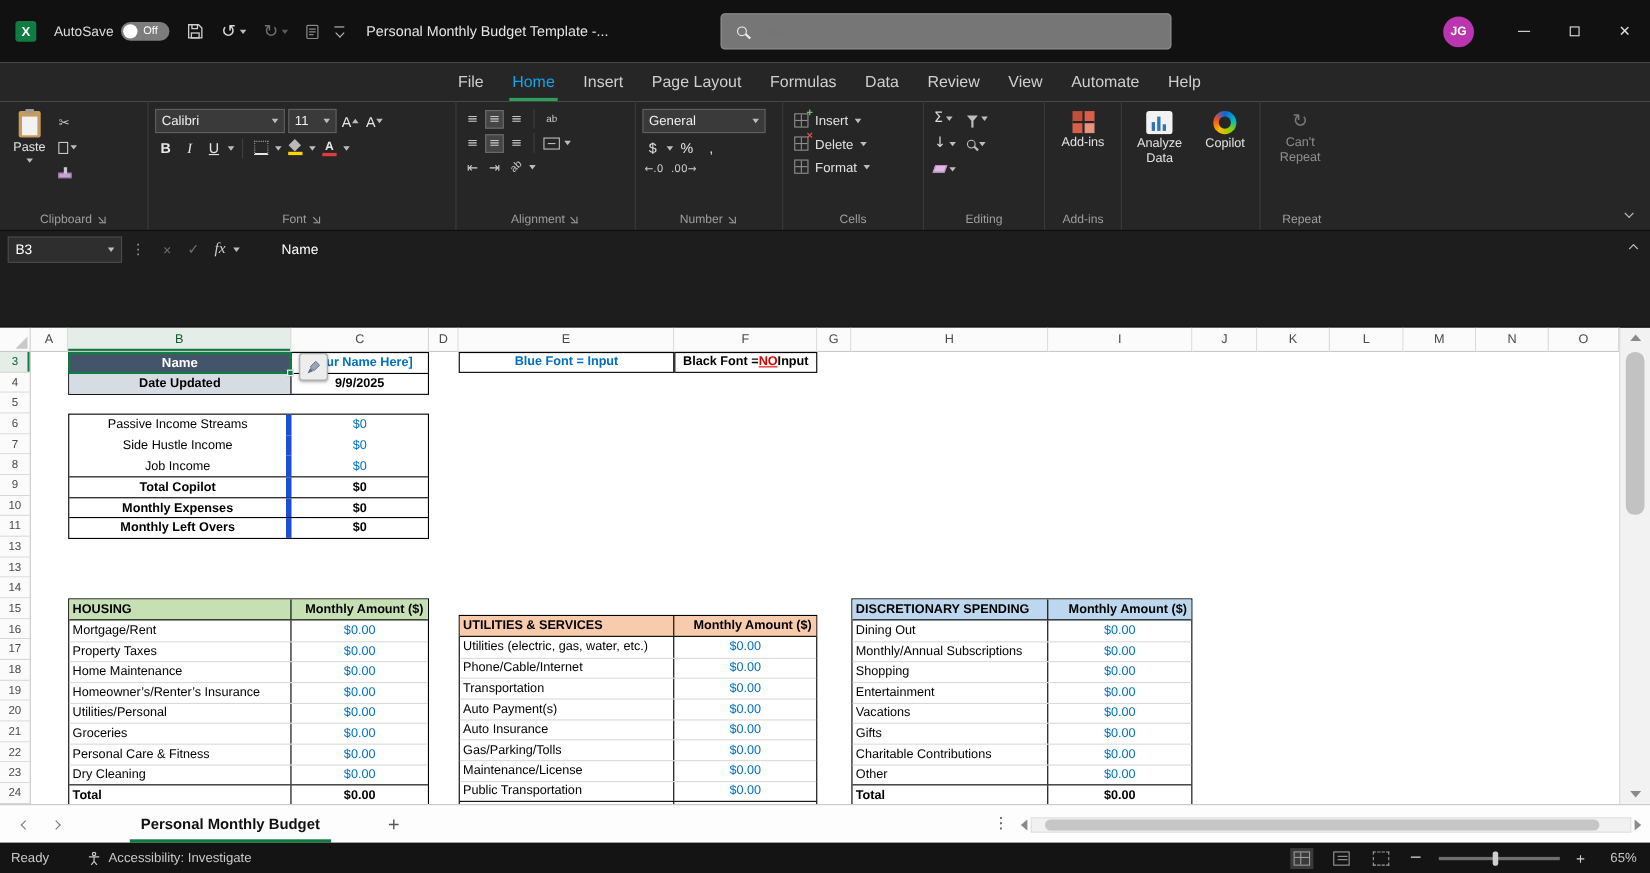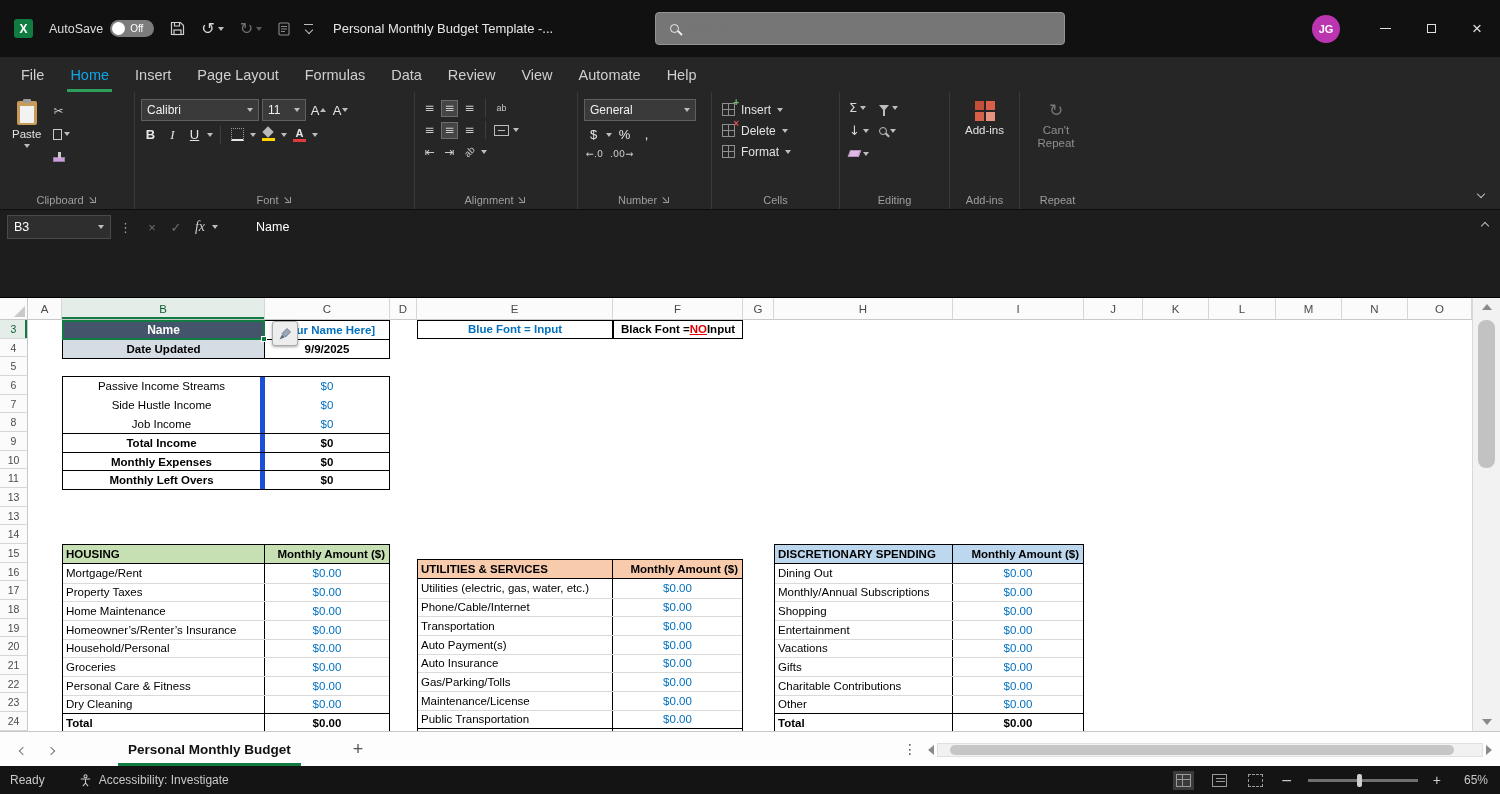--- a/index.html
+++ b/index.html
@@ -38,21 +38,21 @@
 .search input{flex:1;background:transparent;border:none;outline:none;color:#f2f2f2;font-size:13.5px;font-family:inherit;}
 .tb-right{position:absolute;right:0;top:0;height:57px;display:flex;align-items:center;}
 .avatar{width:28px;height:28px;border-radius:50%;background:var(--avatar);color:#fff;font-size:11px;font-weight:bold;display:flex;align-items:center;justify-content:center;margin-right:22px;}
 .wbtn{width:46px;height:57px;display:flex;align-items:center;justify-content:center;color:#e0e0e0;}
 .i-min{width:11px;height:1.4px;background:#e0e0e0;}
 .i-restore{width:9px;height:9px;border:1.3px solid #e0e0e0;position:relative;background:#111;}
 .i-restore::before{content:"";position:absolute;left:2px;top:-4px;width:9px;height:9px;border:1.3px solid #e0e0e0;z-index:-1;}
 .i-close{font-size:17px;line-height:1;}
 
 
-.menubar{position:absolute;top:57px;left:0;right:0;height:35px;background:#262626;display:flex;align-items:center;color:#cfcfcf;}
+.menubar{position:absolute;top:57px;left:0;right:0;height:35px;background:#262626;display:flex;align-items:center;color:#cfcfcf;flex-direction:column;}
 .menu-tabs{display:flex;height:100%;margin-left:8px;}
 .menu-tab{padding:0 13px;height:100%;display:flex;align-items:center;font-size:14.5px;position:relative;cursor:default;}
 .menu-tab.active{color:#0ea5e9;}
 .menu-tab.active::after{content:"";position:absolute;left:10px;right:10px;bottom:0;height:3px;background:var(--accent-green);}
 .mb-right{margin-left:auto;display:flex;align-items:center;gap:12px;margin-right:14px;}
 .comments{display:flex;align-items:center;gap:7px;padding:4px 12px;border:1px solid #5e5e5e;border-radius:4px;font-size:13px;color:#e6e6e6;}
 .share{display:flex;align-items:stretch;border-radius:4px;overflow:hidden;background:var(--share-green);color:#fff;font-size:13px;}
 .share-main{display:flex;align-items:center;gap:7px;padding:4px 11px;}
 .share-dd{display:flex;align-items:center;padding:0 8px;border-left:1px solid rgba(255,255,255,.3);}
 .share-dd .dd{border-top-color:#fff;}
@@ -452,20 +452,35 @@
     <div class="rgroup" style="width:70px">
       <div class="bigbtn">
         <span class="i-addins"></span>
         <span>Add-ins</span>
       </div>
       <div class="rg-label">
           <span>Add-ins</span>
         </div>
     </div>
 
+    <div class="rgroup" style="width:126px">
+      <div class="rg-body">
+        <div class="bigbtn" style="width:58px">
+          <span class="i-analyze"></span>
+          <span>Analyze Data</span>
+        </div>
+        <div class="bigbtn" style="width:52px">
+          <span class="i-copilot"></span>
+          <span>Copilot</span>
+        </div>
+      </div>
+      <div class="rg-label">
+          <span></span>
+        </div>
+    </div>
 
     <div class="rgroup" style="width:75px;border-right:none">
       <div class="bigbtn dimtxt" style="width:60px">
         <span class="uni" style="font-size:17px;color:#777">↻</span>
         <span>Can't Repeat</span>
       </div>
       <div class="rg-label">
           <span>Repeat</span>
         </div>
     </div>
@@ -566,21 +581,21 @@
           </div>
           <div class="inc-row">
             <div class="inc-label">Side Hustle Income</div>
             <div class="inc-value blue">$0</div>
           </div>
           <div class="inc-row">
             <div class="inc-label">Job Income</div>
             <div class="inc-value blue">$0</div>
           </div>
           <div class="inc-row strong topline">
-            <div class="inc-label">Total Income</div>
+            <div class="inc-label">Total Copilot</div>
             <div class="inc-value">$0</div>
           </div>
           <div class="inc-row strong topline">
             <div class="inc-label">Monthly Expenses</div>
             <div class="inc-value">$0</div>
           </div>
           <div class="inc-row strong topline">
             <div class="inc-label">Monthly Left Overs</div>
             <div class="inc-value">$0</div>
           </div>
@@ -601,21 +616,21 @@
           </div>
           <div class="bt-row">
             <div class="bt-lbl" style="width: 202px;">Home Maintenance</div>
             <div class="bt-val" style="width: 124px;">$0.00</div>
           </div>
           <div class="bt-row">
             <div class="bt-lbl" style="width: 202px;">Homeowner’s/Renter’s Insurance</div>
             <div class="bt-val" style="width: 124px;">$0.00</div>
           </div>
           <div class="bt-row">
-            <div class="bt-lbl" style="width: 202px;">Household/Personal</div>
+            <div class="bt-lbl" style="width: 202px;">Utilities/Personal</div>
             <div class="bt-val" style="width: 124px;">$0.00</div>
           </div>
           <div class="bt-row">
             <div class="bt-lbl" style="width: 202px;">Groceries</div>
             <div class="bt-val" style="width: 124px;">$0.00</div>
           </div>
           <div class="bt-row">
             <div class="bt-lbl" style="width: 202px;">Personal Care &amp; Fitness</div>
             <div class="bt-val" style="width: 124px;">$0.00</div>
           </div>

